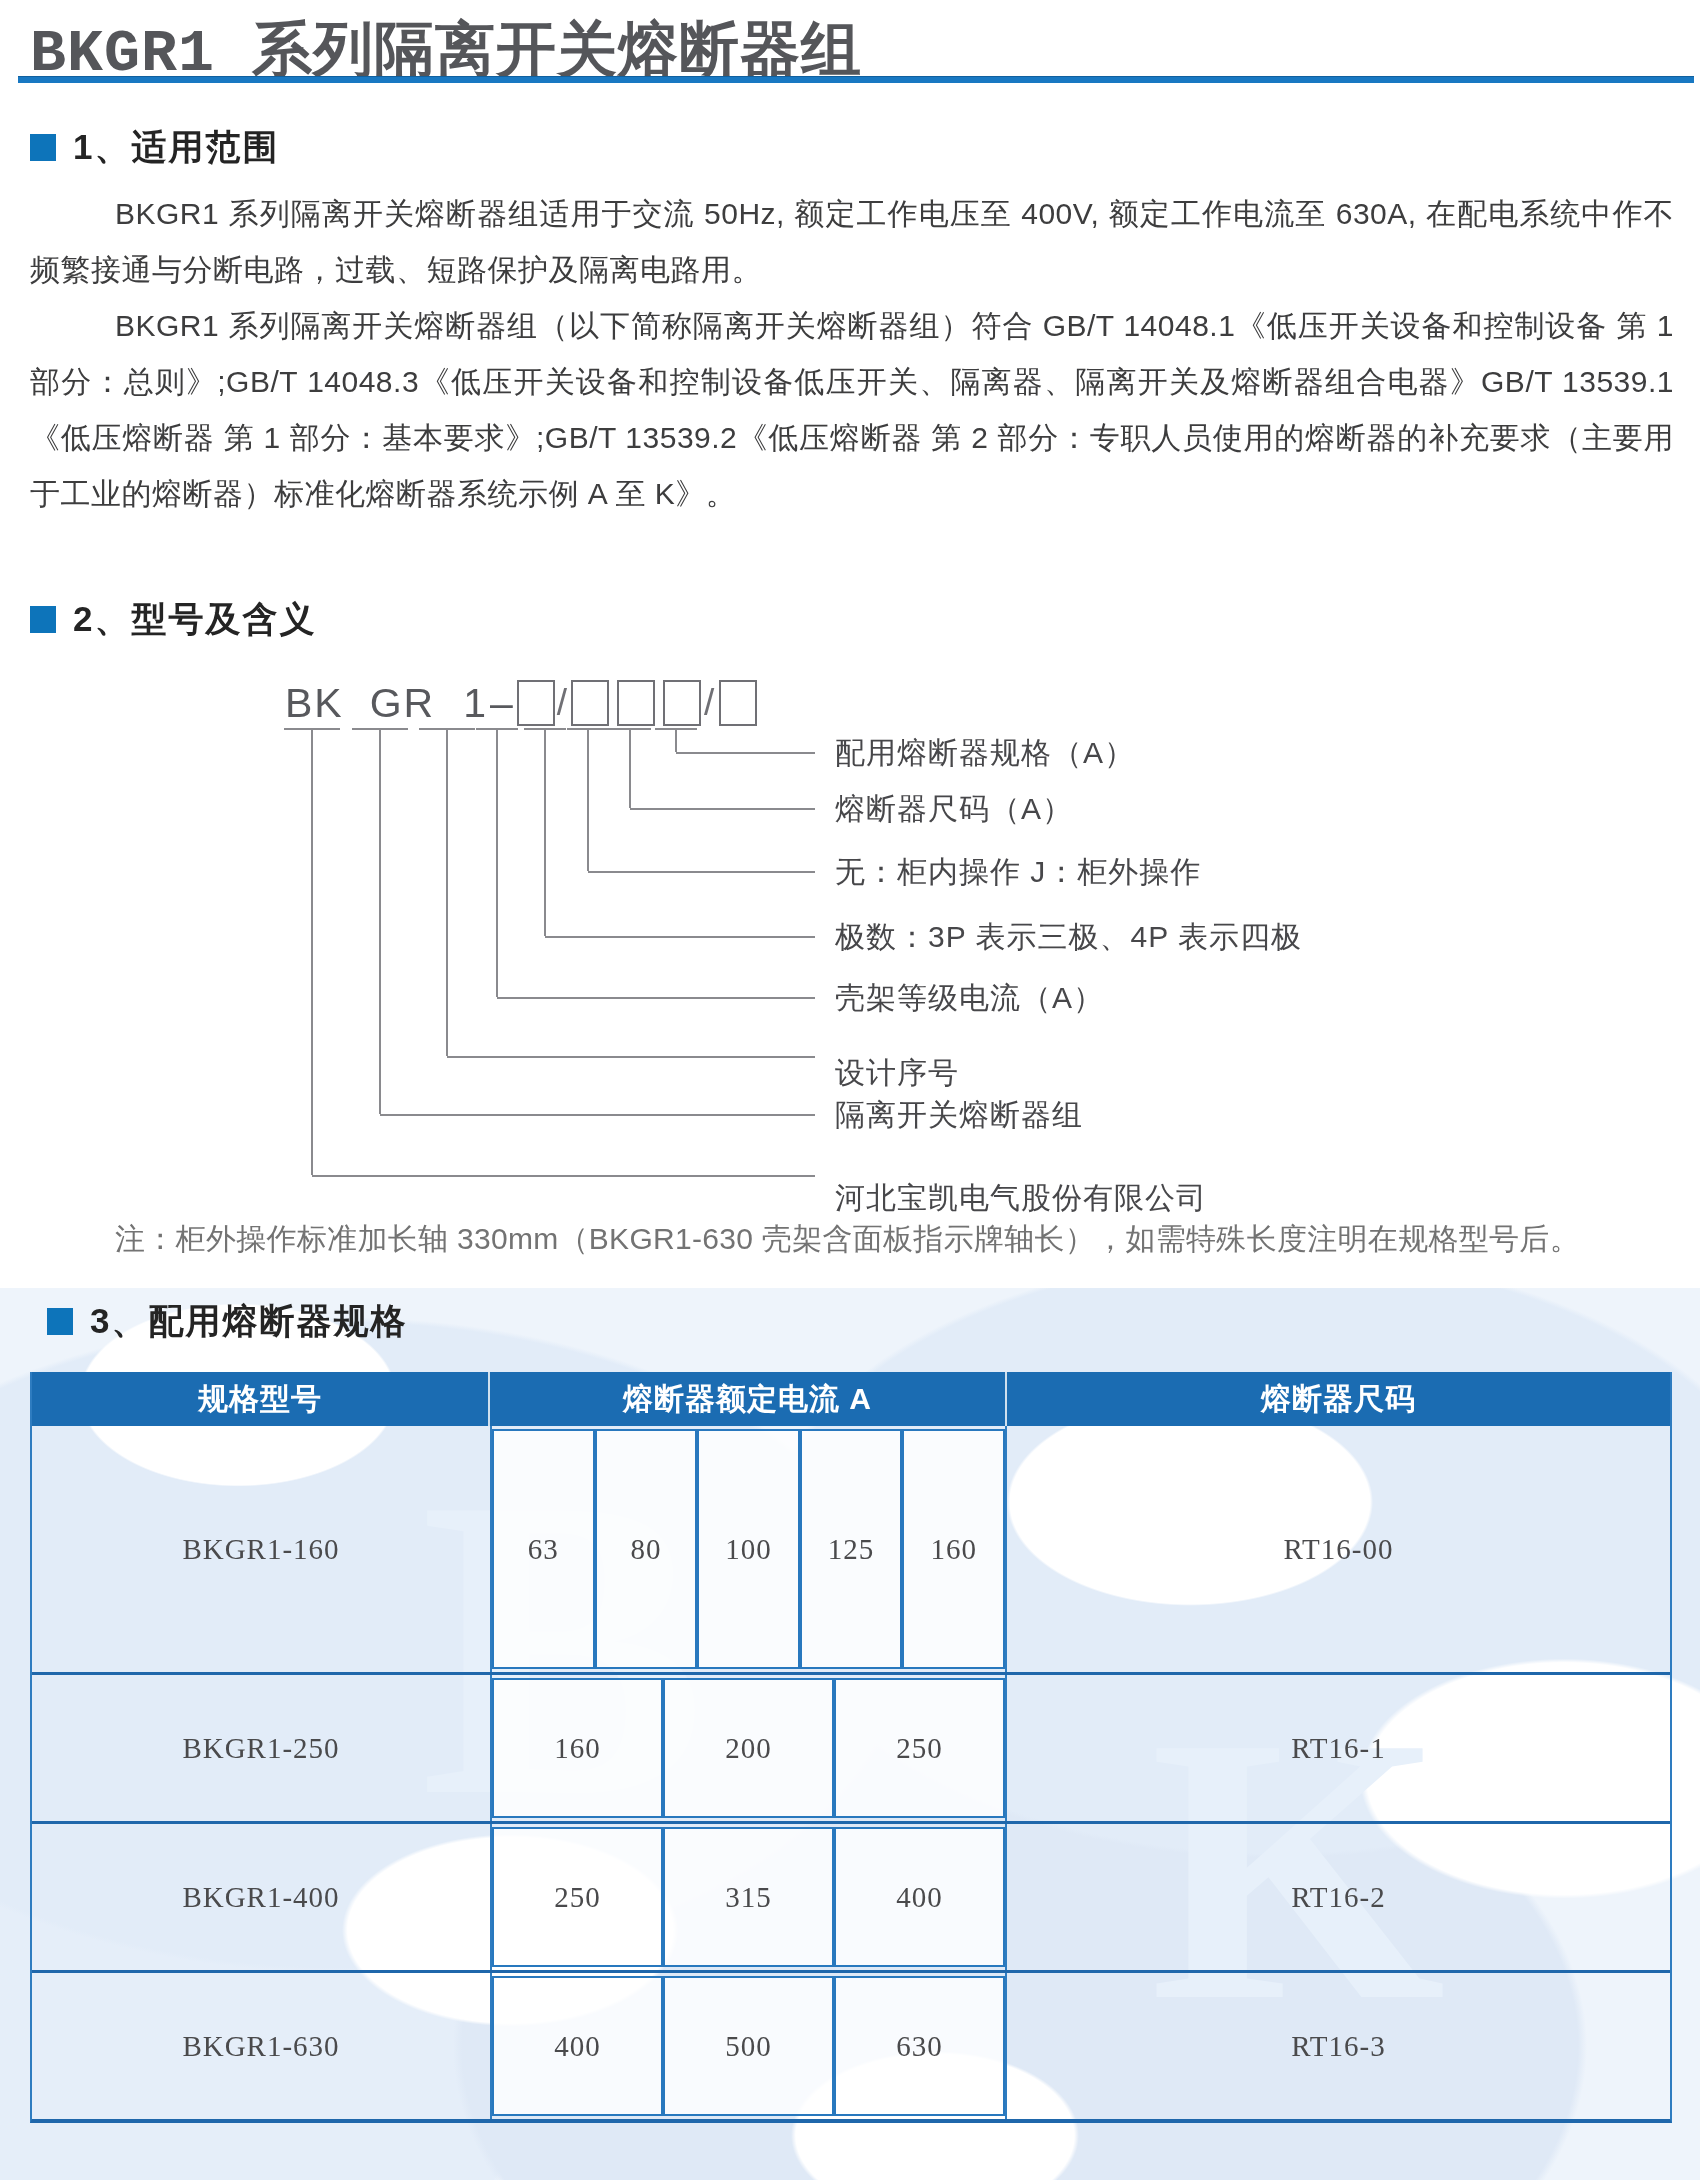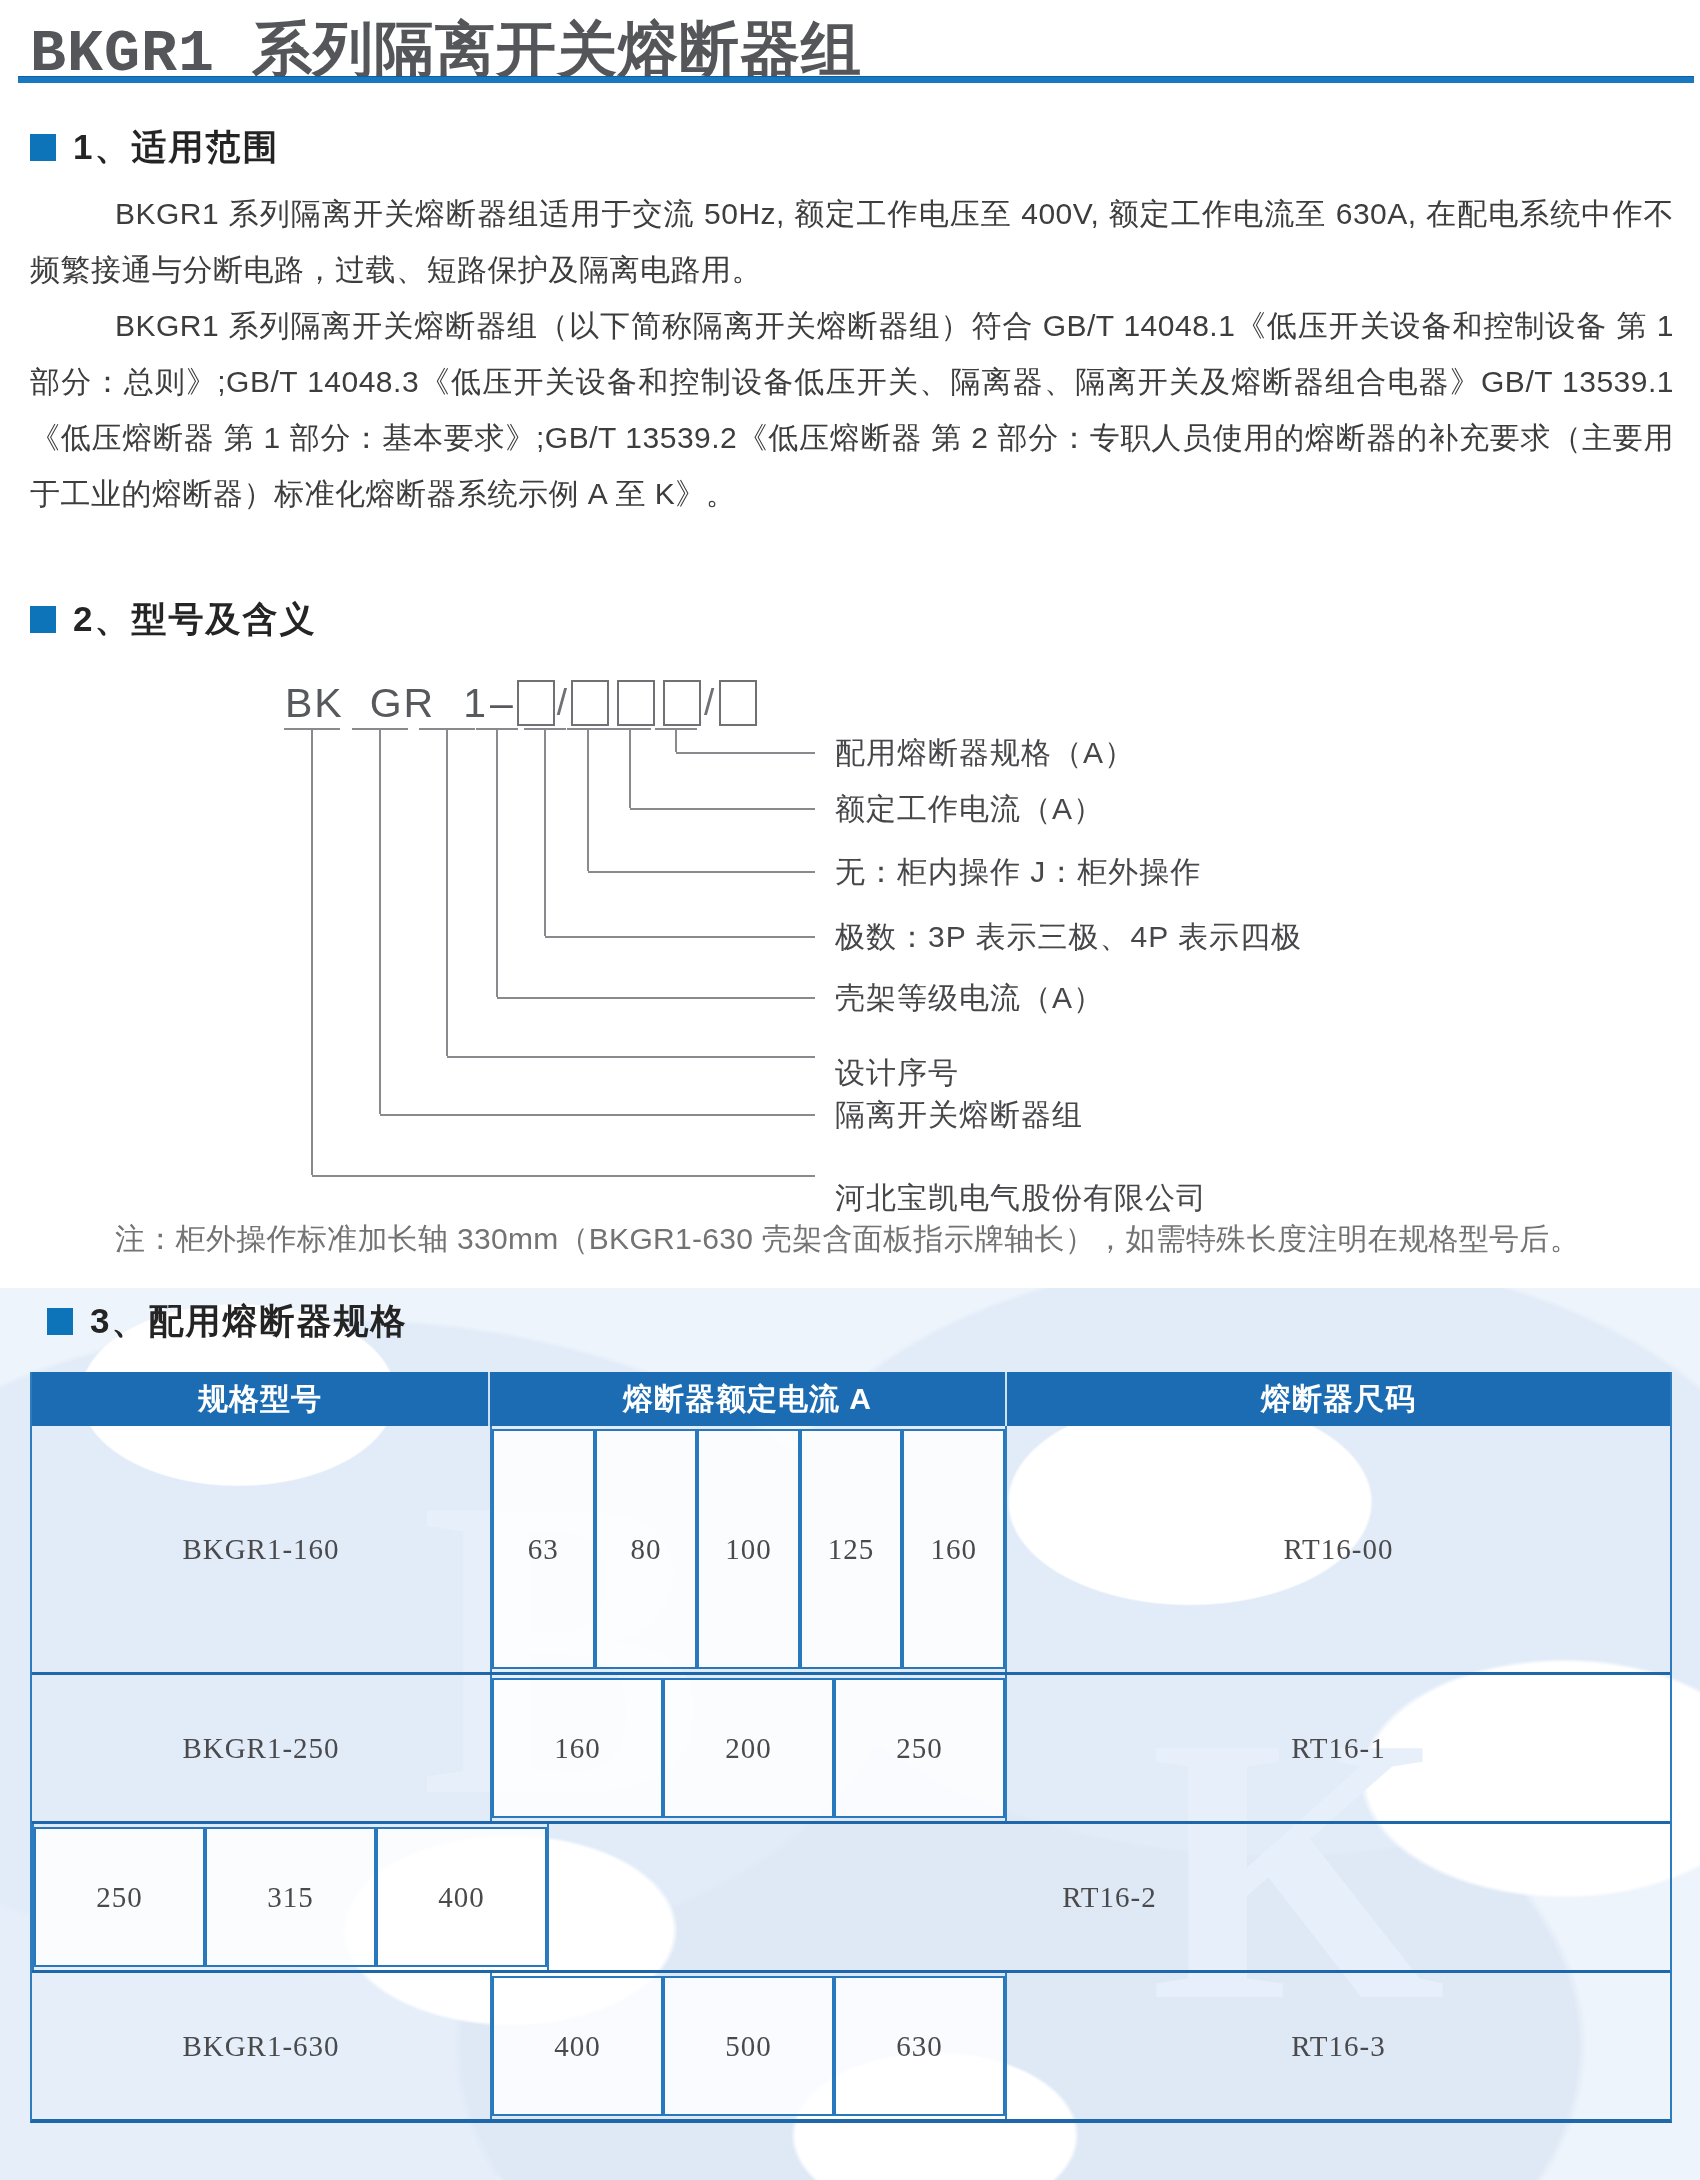--- a/index.html
+++ b/index.html
@@ -184,21 +184,21 @@
       <div class="dg-label" style="top:247px;">极数：3P 表示三极、4P 表示四极</div>
 
       <div class="tickbar" style="left:567px;width:42px;"></div>
       <div class="vline" style="left:587px;height:141px;"></div>
       <div class="hline" style="left:588px;top:201px;width:227px;"></div>
       <div class="dg-label" style="top:182px;">无：柜内操作 J：柜外操作</div>
 
       <div class="tickbar" style="left:609px;width:42px;"></div>
       <div class="vline" style="left:629px;height:78px;"></div>
       <div class="hline" style="left:630px;top:138px;width:185px;"></div>
-      <div class="dg-label" style="top:119px;">额定工作电流（A）</div>
+      <div class="dg-label" style="top:119px;">熔断器尺码（A）</div>
 
       <div class="tickbar" style="left:655px;width:42px;"></div>
       <div class="vline" style="left:675px;height:22px;"></div>
       <div class="hline" style="left:676px;top:82px;width:139px;"></div>
       <div class="dg-label" style="top:63px;">配用熔断器规格（A）</div>
     </div>
 
     <div id="note-text">注：柜外操作标准加长轴 330mm（BKGR1-630 壳架含面板指示牌轴长），如需特殊长度注明在规格型号后。</div>
 
     <div id="sec3-heading" class="sec-heading">
@@ -228,20 +228,21 @@
         <div class="col-model">BKGR1-250</div>
         <div class="col-currents">
           <div class="vcell">160</div>
           <div class="vcell">200</div>
           <div class="vcell">250</div>
         </div>
         <div class="col-size">RT16-1</div>
       </div>
 
       <div class="tgroup g-3">
+        <div class="col-model">BKGR1-400</div>
         <div class="col-currents">
           <div class="vcell">250</div>
           <div class="vcell">315</div>
           <div class="vcell">400</div>
         </div>
         <div class="col-size">RT16-2</div>
       </div>
 
       <div class="tgroup g-3">
         <div class="col-model">BKGR1-630</div>

